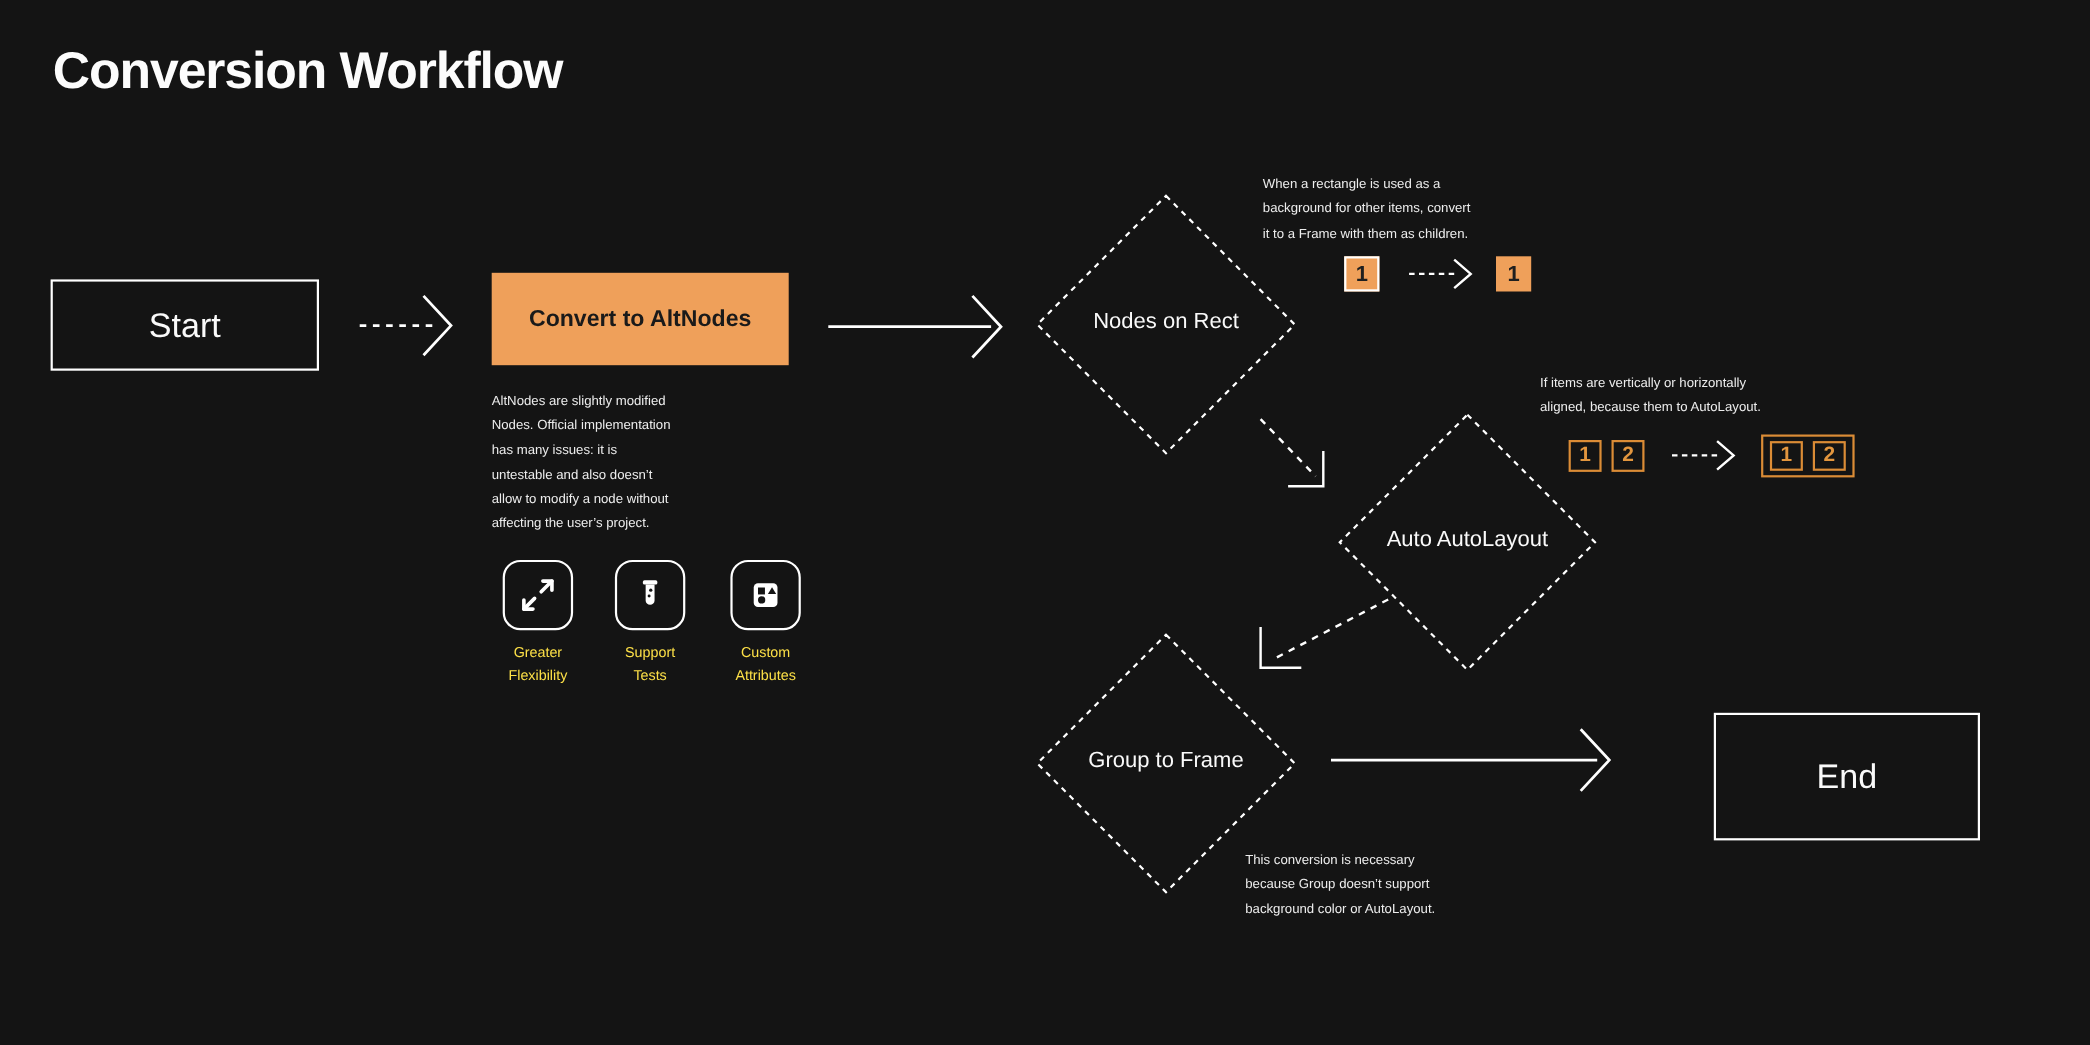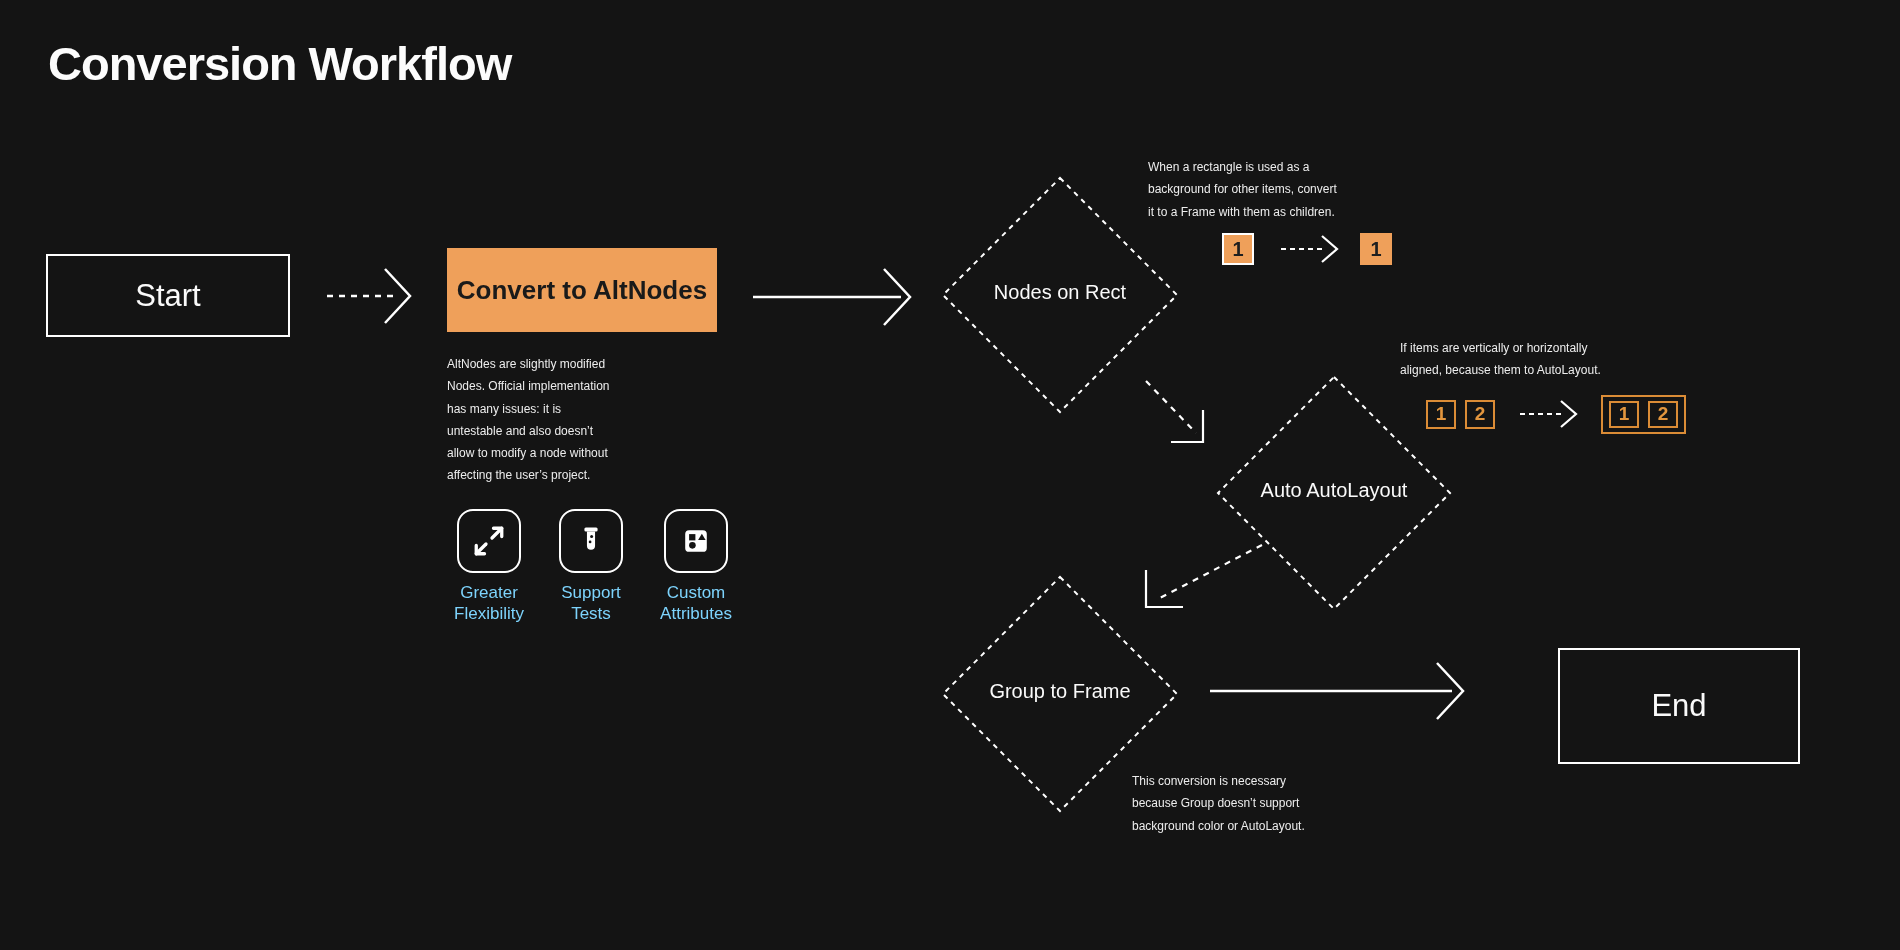--- a/index.html
+++ b/index.html
@@ -17,21 +17,21 @@
   .node-rect {
     display: flex; align-items: center; justify-content: center;
     border: 2.5px solid #ffffff; background: transparent;
     font-size: 31px; color: #fafafa;
   }
   .node-start { left: 46px; top: 254px; width: 244px; height: 83px; }
   .node-end   { left: 1558px; top: 648px; width: 242px; height: 116px; }
   .node-process {
     left: 447px; top: 248px; width: 270px; height: 84px;
     display: flex; align-items: center; justify-content: center;
-    background: #efa05a; color: #1a1a1a; font-size: 26px; font-weight: 600;
+    background: #efa05a; color: #1a1a1a; font-size: 21px; font-weight: 600;
   }
   .svg-layer { left: 0; top: 0; pointer-events: none; }
   .diamond-label {
     width: 240px; text-align: center; font-size: 20px; color: #fafafa;
   }
   .dlabel-1 { left: 940px;  top: 281px; }
   .dlabel-2 { left: 1214px; top: 479px; }
   .dlabel-3 { left: 940px;  top: 680px; }
   .preline { white-space: pre-line; }
   .body-text { font-size: 12px; line-height: 22.3px; color: #ededed; }
@@ -42,22 +42,22 @@
   .benefits-row { left: 437px; top: 509px; display: flex; }
   .benefit { display: flex; flex-direction: column; align-items: center; }
   .benefit-1 { width: 104px; }
   .benefit-2 { width: 100px; margin-left: 0px; }
   .benefit-3 { width: 110px; }
   .icon-box {
     width: 64px; height: 64px; border: 2.5px solid #ffffff;
     border-radius: 16px; display: flex; align-items: center; justify-content: center;
   }
   .benefit-label {
-    margin-top: 9px; font-size: 17px; line-height: 21px;
-    text-align: center; color: #7dd3fc;
+    margin-top: 9px; font-size: 13px; line-height: 21px;
+    text-align: center; color: #fde047;
   }
   .item-row { display: flex; align-items: center; }
   .row-1 { left: 1222px; top: 232px; height: 34px; }
   .row-2 { left: 1426px; top: 394px; height: 40px; }
   .sq-solid {
     width: 32px; height: 32px; background: #efa05a; color: #1f1f1f;
     display: flex; align-items: center; justify-content: center;
     font-size: 20px; font-weight: 700;
   }
   .sq-solid.white-border { border: 2px solid #ffffff; }

